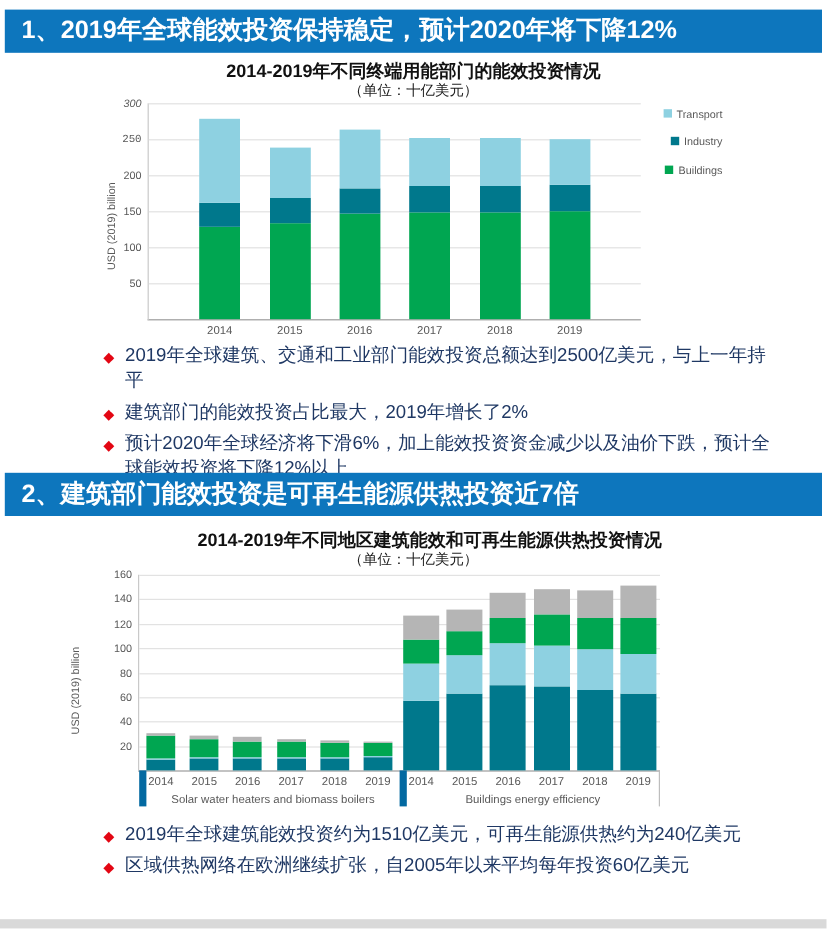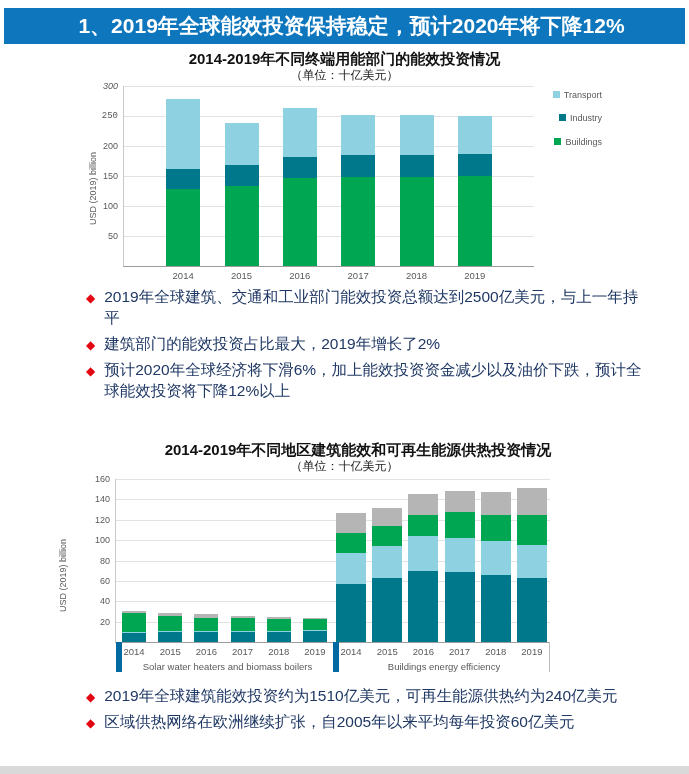--- a/index.html
+++ b/index.html
@@ -55,21 +55,21 @@
   .bullets { position:absolute; left:86px; width:562px; }
   .bullet { display:flex; margin-bottom:5px; color:#1f3864; font-size:15.5px; line-height:1.35; }
   .bullet .diamond { color:#e30613; font-size:12px; margin:3px 9px 0 0; flex:none; }
   .footer-bar { position:absolute; left:0; right:0; top:766px; height:8px; background:#d9d9d9; }
 </style>
 </head>
 <body>
 
 <div class="page">
 
-  <div class="banner" style="top:8px;text-align:center;">
+  <div class="banner" style="top:8px;">
     <span>1、2019年全球能效投资保持稳定，预计2020年将下降12%</span>
   </div>
 
   <div class="chart-title" style="top:50px;">2014-2019年不同终端用能部门的能效投资情况</div>
   <div class="chart-subtitle" style="top:67px;">（单位：十亿美元）</div>
 
   <div class="chart" id="chart1" style="left:88px; top:82px; width:560px; height:212px;">
     <div class="ylabel">USD (2019) billion</div>
     <div class="plot" style="left:35px; top:4px; width:410px; height:180px;">
         <div class="gridline" style="top: 150px;"></div>
@@ -133,20 +133,23 @@
       <div class="bullet">
       <span class="diamond">◆</span>
       <span>建筑部门的能效投资占比最大，2019年增长了2%</span>
     </div>
       <div class="bullet">
       <span class="diamond">◆</span>
       <span>预计2020年全球经济将下滑6%，加上能效投资资金减少以及油价下跌，预计全球能效投资将下降12%以上</span>
     </div>
     </div>
 
+  <div class="banner" style="top:394px;">
+    <span>2、建筑部门能效投资是可再生能源供热投资近7倍</span>
+  </div>
 
   <div class="chart-title" style="top:441px;margin-left:27px;">2014-2019年不同地区建筑能效和可再生能源供热投资情况</div>
   <div class="chart-subtitle" style="top:458px;">（单位：十亿美元）</div>
 
   <div class="chart" id="chart2" style="left:58px; top:470px; width:630px; height:210px;">
     <div class="ylabel">USD (2019) billion</div>
     <div class="plot" style="left:57px; top:9px; width:434px; height:163px;">
         <div class="gridline" style="top: 142.625px;"></div>
         <div class="ytick" style="top: 137.625px;">20</div>
         <div class="gridline" style="top: 122.25px;"></div>

